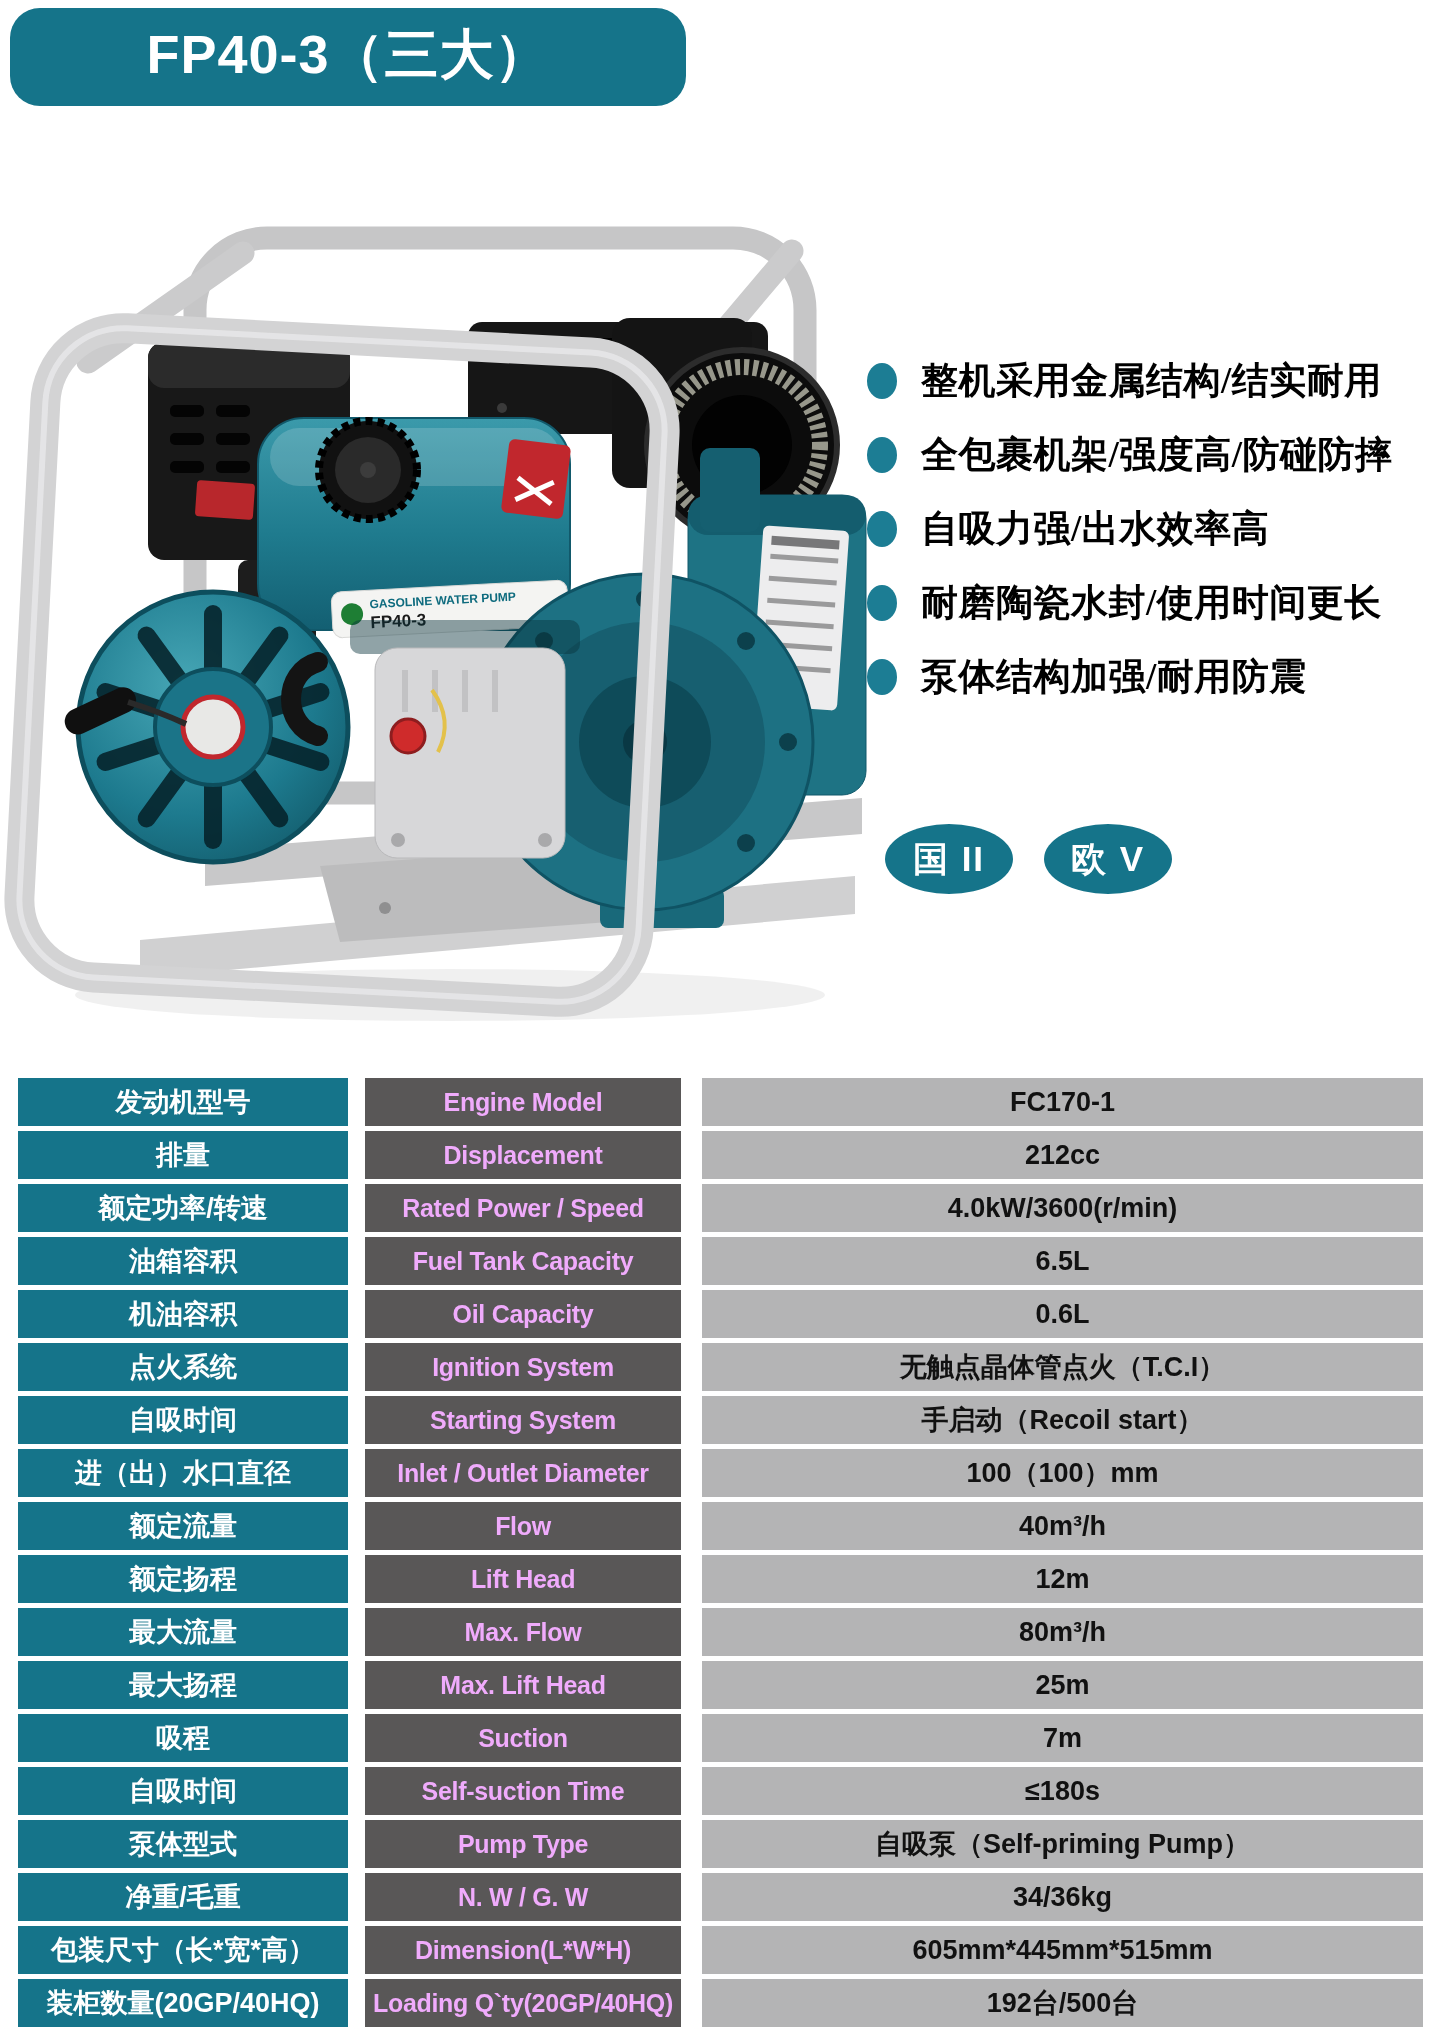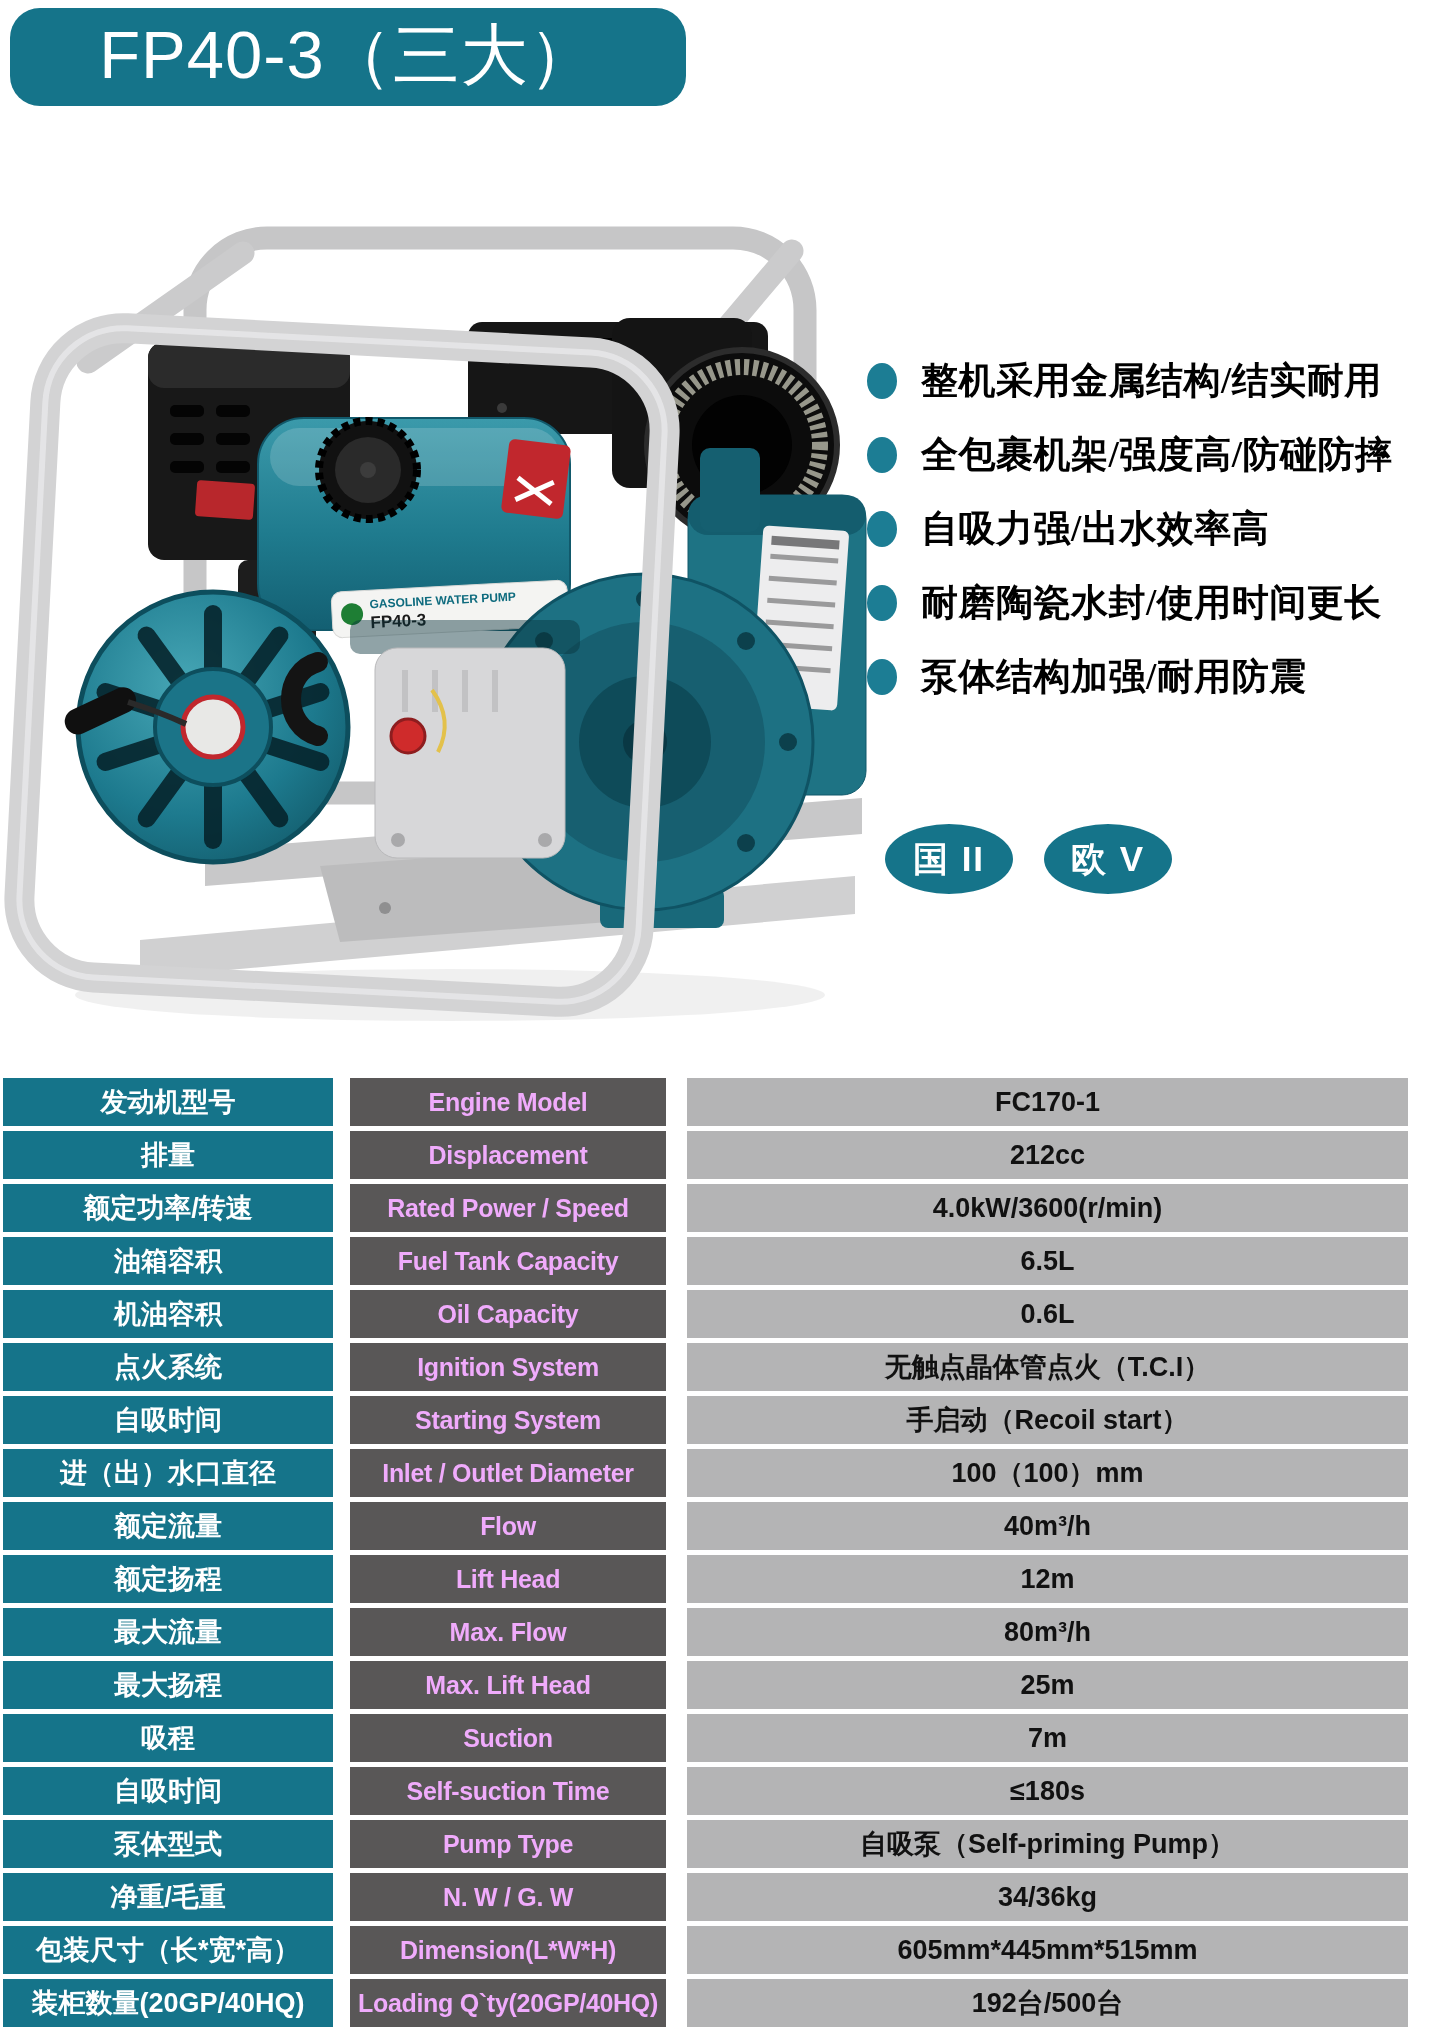--- a/index.html
+++ b/index.html
@@ -10,21 +10,21 @@
     background:#ffffff; overflow:hidden;
   }
 
   
   .title-banner {
     position:absolute; left:10px; top:8px; width:676px; height:98px;
     background:#15748A; border-radius:30px;
     display:flex; align-items:center; justify-content:center;
   }
   .title-banner span {
-    color:#ffffff; font-size:67px; font-weight:normal; letter-spacing:1px;
+    color:#ffffff; font-size:54px; font-weight:bold; letter-spacing:1px;
     transform:translateY(-2px);
   }
 
   
   .product-wrap { position:absolute; left:0; top:150px; width:880px; height:880px; }
   .product-wrap svg { width:100%; height:100%; display:block; }
   .product-wrap text { font-family:"Liberation Sans","DejaVu Sans",sans-serif; }
 
   
   .features { position:absolute; left:867px; top:344px; width:565px;font-family:Liberation Serif, serif; }
@@ -50,21 +50,21 @@
   .spec-table {
     position:absolute; left:0; top:1078px; width:1434px; height:949px;
     display:flex; flex-direction:column; justify-content:space-between;
   }
   .spec-row { display:flex; height:48px; }
   .spec-cell {
     display:flex; align-items:center; justify-content:center;
     font-weight:bold; white-space:nowrap;
   }
   .cell-cn {
-    width:330px; margin-left:3px; background:#15748A;
+    width:330px; margin-left:18px; background:#15748A;
     color:#ffffff; font-size:27px;
   }
   .cell-en {
     width:316px; margin-left:17px; background:#595757;
     color:#f0abfc; font-size:25px; letter-spacing:-0.3px;
   }
   .cell-value {
     width:721px; margin-left:21px; background:#B4B4B5;
     color:#111111; font-size:27px;
   }

